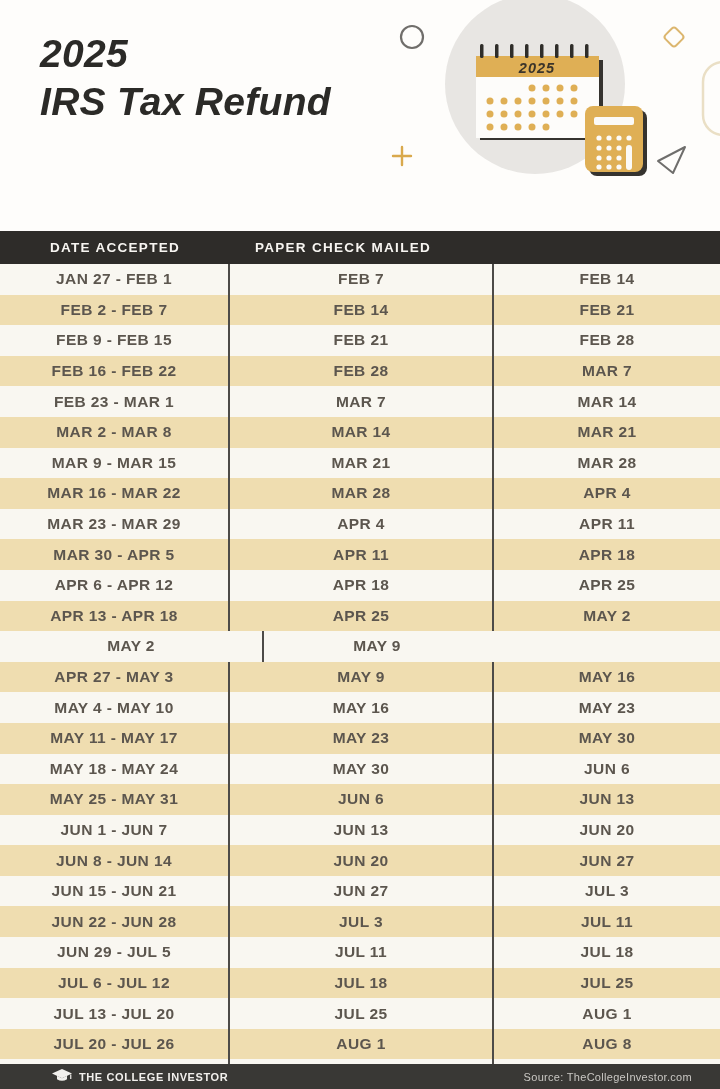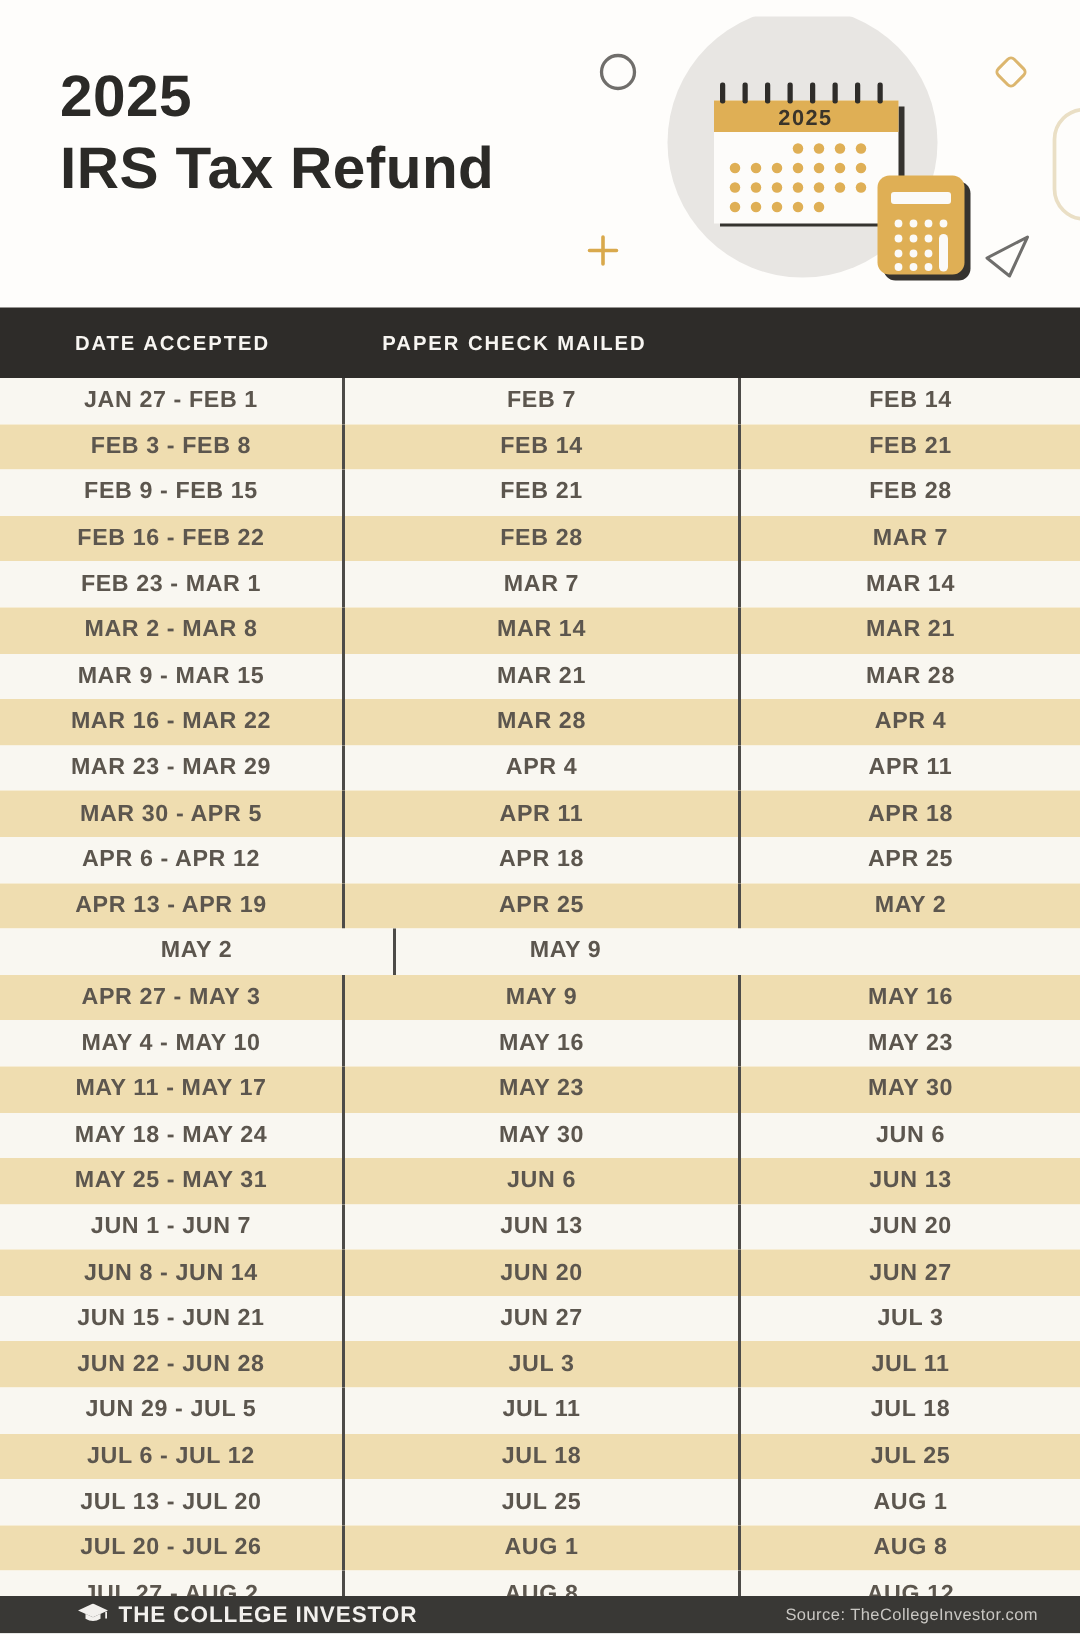--- a/index.html
+++ b/index.html
@@ -2,50 +2,50 @@
 <html><head>
 <meta charset="utf-8">
 <style>
   * { margin:0; padding:0; box-sizing:border-box; }
   html,body { background:#ffffff; }
   .page {
     position:relative; width:720px; height:1089px; overflow:hidden;
     background:#FEFDFB; font-family:"Liberation Sans", sans-serif;
   }
   
-  .hero { position:absolute; top:11px; left:0; width:720px; height:205px; background:#FEFDFB; }
+  .hero { position:absolute; top:0; left:0; width:720px; height:205px; background:#FEFDFB;font-style:italic; }
   .hero-art { position:absolute; top:0; left:0; }
   .title { position:absolute; left:40px; top:30px; z-index:2; }
   .title-line {
     font-size:39px; line-height:48px; font-weight:700; color:#2B2A27; letter-spacing:0.3px;
   }
   
   .table { position:absolute; top:205px; left:0; width:720px; }
   .thead {
-    display:flex; height:47px; background:#2E2C29; color:#F7F5F1;
-    font-size:13.5px; font-weight:700; letter-spacing:1.3px;
+    display:flex; height:33px; background:#2E2C29; color:#F7F5F1;
+    font-size:13.5px; font-weight:700; letter-spacing:1.3px;margin-top:26px;
   }
   .th { display:flex; align-items:center; justify-content:center; }
   .w1 { width:230px; } .w2 { width:264px; } .w3 { width:226px; }
   .tbody { display:flex; flex-direction:column; height:826px; }
   .row {
     display:flex; flex:1; background:#F9F7F1;
     font-size:15.5px; font-weight:700; color:#5C564E; letter-spacing:0.4px;
   }
   .row:nth-child(even) { background:#EFDDB0; }
   .cell { display:flex; align-items:center; justify-content:center; }
   .cell.w1, .cell.w2 { border-right:2px solid #4D4B48; }
   
   .footer {
     position:absolute; left:0; bottom:0; width:720px; height:25px; background:#393835;
     display:flex; align-items:center; justify-content:space-between;
     padding:0 28px 0 52px;
   }
   .brand { display:flex; align-items:center; gap:7px; }
-  .brand-name { color:#F2F0ED; font-size:15px; font-weight:700; letter-spacing:0.6px; }
+  .brand-name { color:#F2F0ED; font-size:11px; font-weight:700; letter-spacing:0.6px; }
   .source { color:#C9C7C3; font-size:11px; letter-spacing:0.3px; }
 </style>
 </head>
 <body>
 
 <div class="page">
 
   <div class="hero">
     <div class="title">
       <div class="title-line">2025</div>
@@ -136,21 +136,21 @@
       <div class="th w3">PAPER CHECK MAILED</div>
     </div>
     <div class="tbody">
     <div class="row">
       <div class="cell w1">JAN 27 - FEB 1</div>
       <div class="cell w2">FEB 7</div>
       <div class="cell w3">FEB 14</div>
     </div>
 
     <div class="row">
-      <div class="cell w1">FEB 3 - FEB 8</div>
+      <div class="cell w1">FEB 2 - FEB 7</div>
       <div class="cell w2">FEB 14</div>
       <div class="cell w3">FEB 21</div>
     </div>
 
     <div class="row">
       <div class="cell w1">FEB 9 - FEB 15</div>
       <div class="cell w2">FEB 21</div>
       <div class="cell w3">FEB 28</div>
     </div>
 
@@ -196,21 +196,21 @@
       <div class="cell w3">APR 18</div>
     </div>
 
     <div class="row">
       <div class="cell w1">APR 6 - APR 12</div>
       <div class="cell w2">APR 18</div>
       <div class="cell w3">APR 25</div>
     </div>
 
     <div class="row">
-      <div class="cell w1">APR 13 - APR 19</div>
+      <div class="cell w1">APR 13 - APR 18</div>
       <div class="cell w2">APR 25</div>
       <div class="cell w3">MAY 2</div>
     </div>
 
     <div class="row">
       <div class="cell w2">MAY 2</div>
       <div class="cell w3">MAY 9</div>
     </div>
 
     <div class="row">

